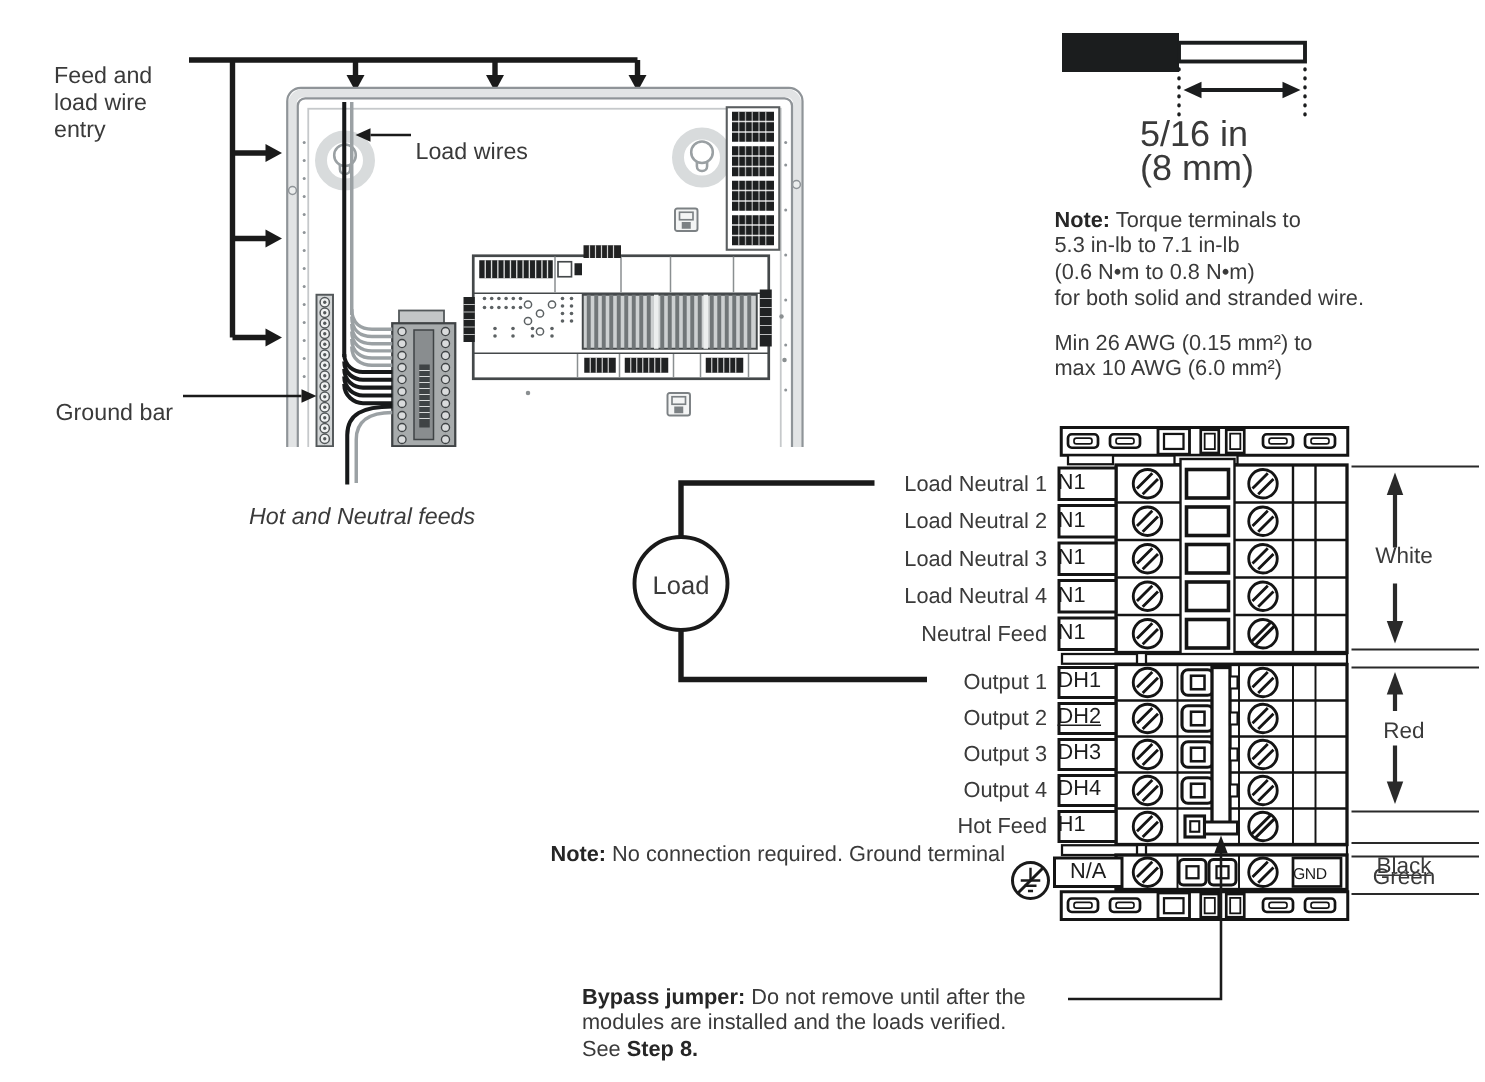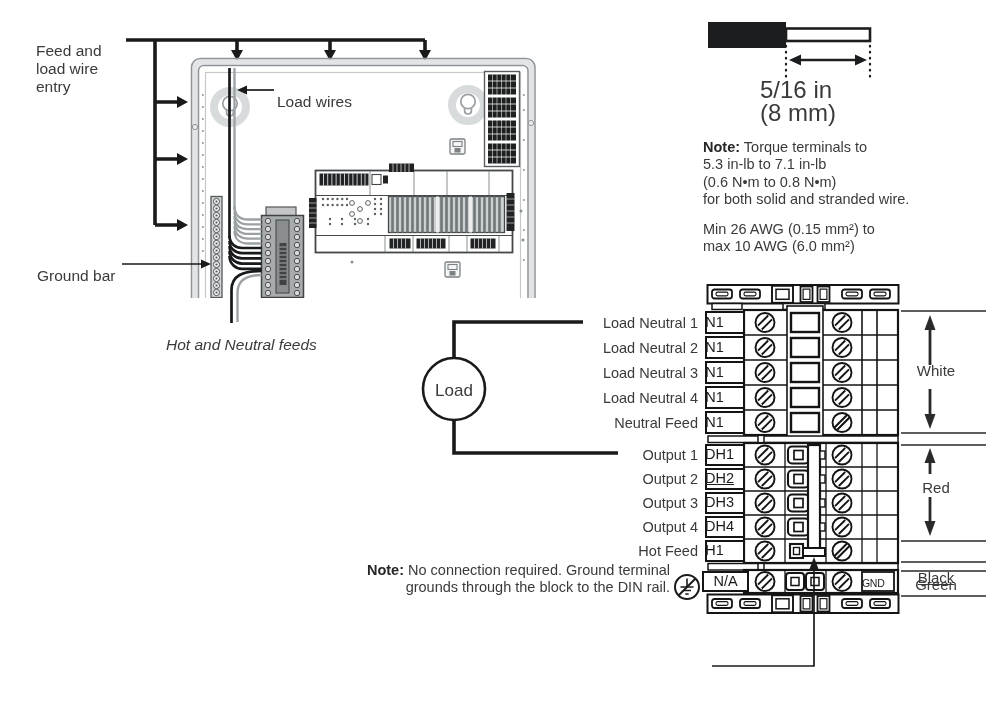--- a/index.html
+++ b/index.html
@@ -474,17 +474,23 @@
 <div class="gnd">GND</div>
 
 <div class="color-label" style="top:362px;">White</div>
 <div class="color-label" style="top:479px;">Red</div>
 <div class="color-label" style="top:569px;text-decoration:underline;">Black</div>
 <div class="color-label" style="top:576px;">Green</div>
 
 <div class="note" style="left:320px;top:562px;width:350px;text-align:right;">
   <div><b>Note:</b>
     <span>No connection required. Ground terminal</span></div>
-  <div>grounds through the block to the DIN rail.</div>
 </div>
 
-
+<div class="note" style="left:388px;top:657px;width:330px;">
+  <div><b>Bypass jumper:</b>
+    <span>Do not remove until after the</span></div>
+  <div>modules are installed and the loads verified.</div>
+  <div><span>See</span>
+    <b>Step 8.</b></div>
 </div>
 
+</div>
+
 </body></html>

